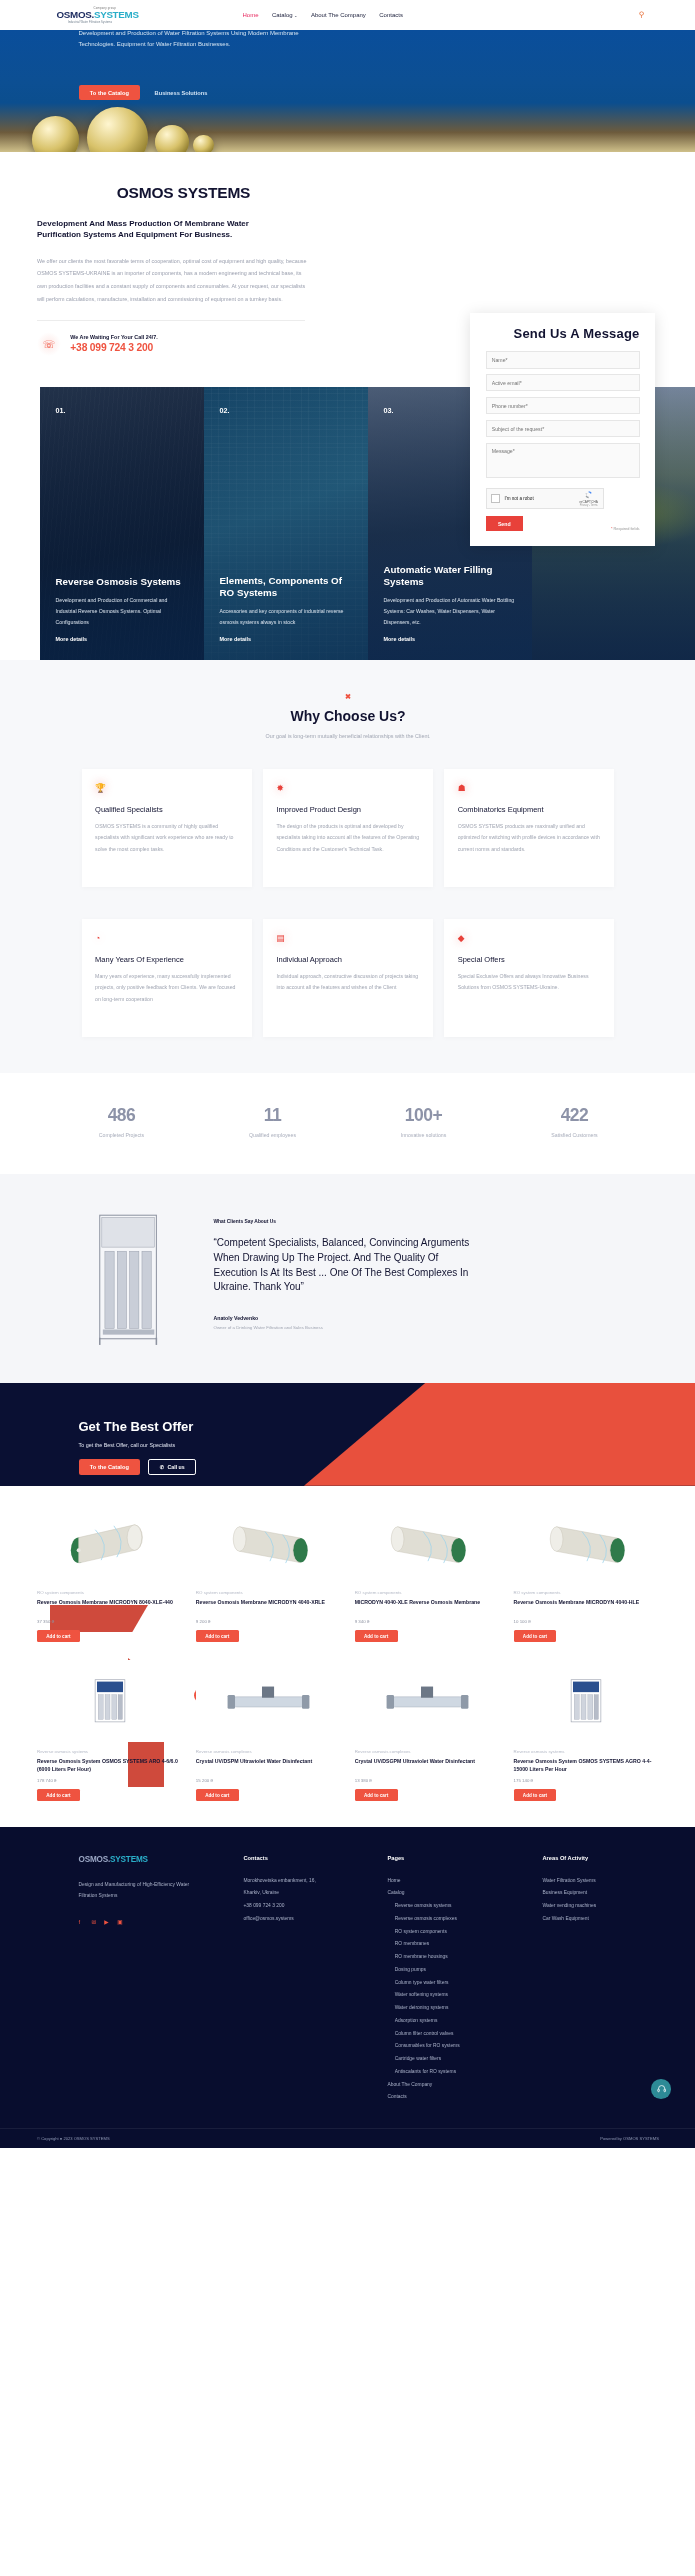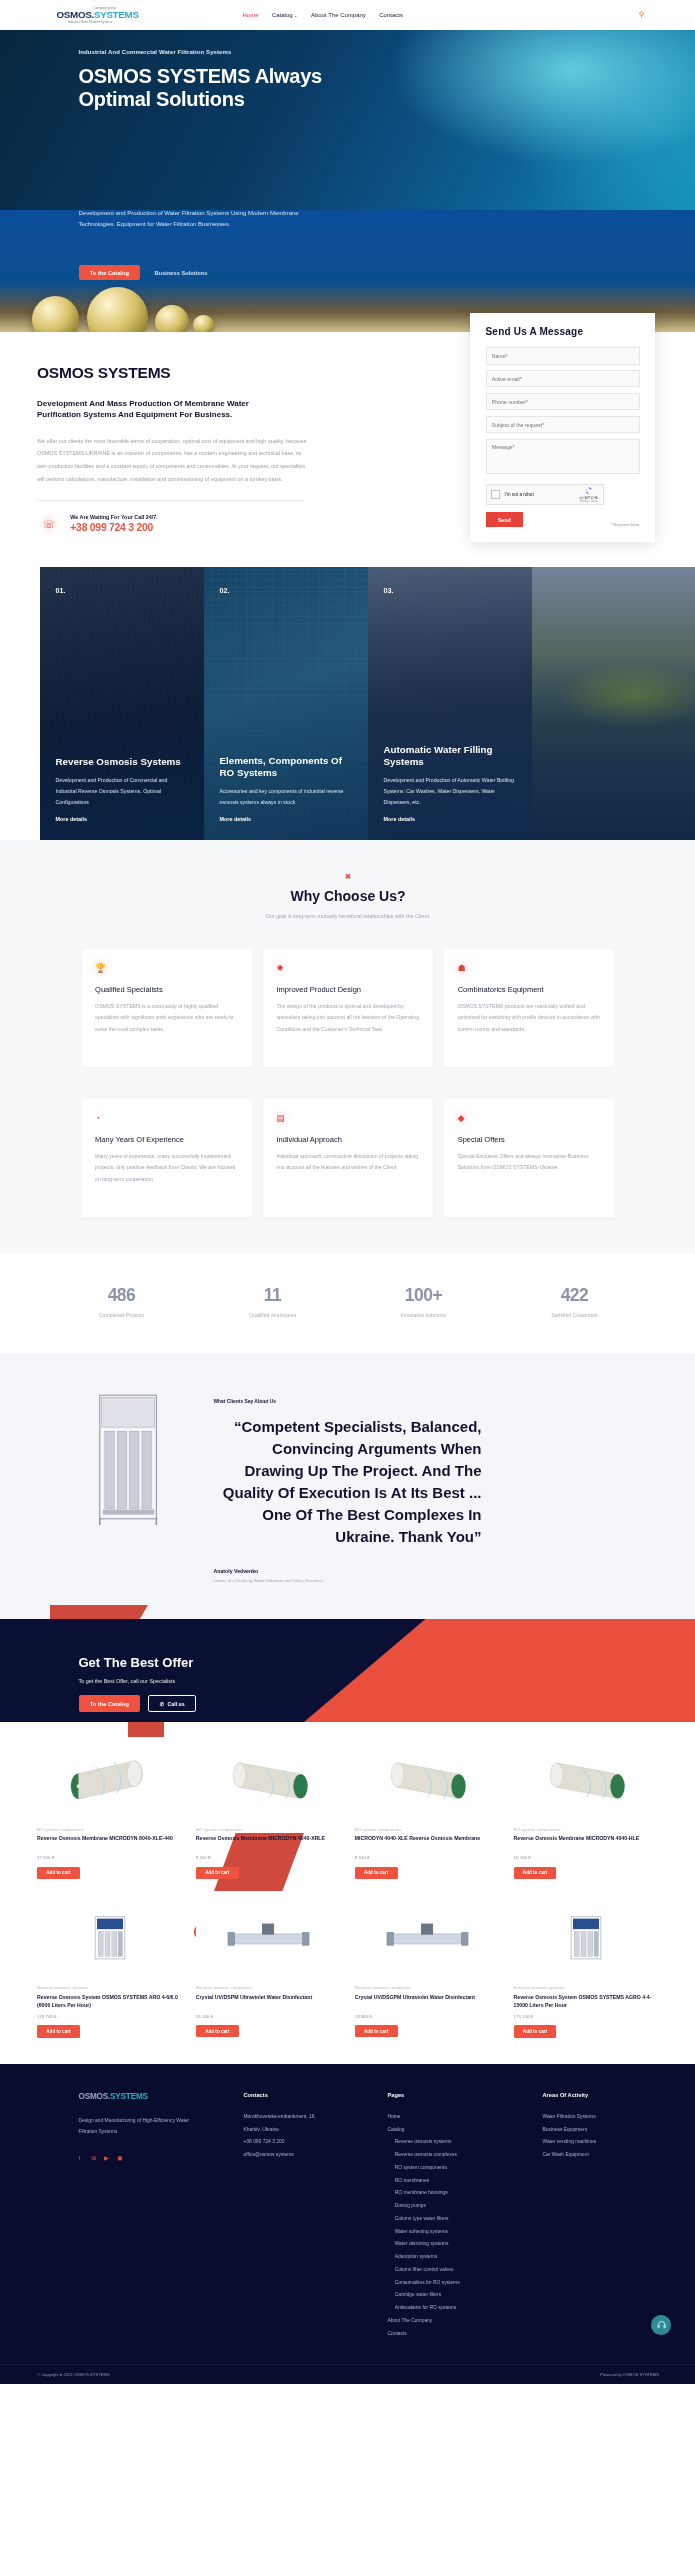--- a/index.html
+++ b/index.html
@@ -67,21 +67,21 @@
   .hero-orbs { position:absolute; bottom:0; left:0; right:0; height: 77px; }
   .orb { position: absolute; border-radius: 50%;
     background: radial-gradient(circle at 35% 28%, #fff6d0, #d8c26a 45%, #8d7a2a 80%);
     box-shadow: 0 4.1px 9.3px rgba(0,0,0,.35); }
 
   
   .form-card {
     position: absolute; right: 41px; top: 283px; width: 185px; background: #fff;
     padding: 13.4px 15.5px 15.5px; box-shadow: 0 1.5px 14.4px rgba(0,0,0,.13); z-index: 9;
   }
-  .form-title { text-align: left; font-size: 10px; font-weight: 700; margin-bottom: 10px; letter-spacing:0.2px;}
+  .form-title { text-align: right; font-size: 13px; font-weight: 700; margin-bottom: 10px; letter-spacing:0.2px;}
   .fld {
     width: 100%; border: 0.5px solid #e6e6e6; background: #fafafa;
     padding: 4.6px 5.2px; font-size: 5.2px; color: #888; margin-bottom: 5.7px;
     font-family: "Liberation Sans", sans-serif;
   }
   textarea.fld { height: 35px; resize: none; }
   .captcha {
     border: 0.5px solid #e3e3e3; background: #f9f9f9; height: 21.6px; width: 118px;
     display: flex; align-items: center; padding: 0 4.6px; gap: 4.6px; margin-top: 2.1px;
   }
@@ -94,21 +94,21 @@
   .form-foot { display: flex; align-items: flex-end; margin-top: 7.2px; }
   .btn-send {
     background: #e8413a; color: #fff; border: none; padding: 4.1px 12.4px;
     font-size: 5.2px; font-weight: 600; cursor: pointer; font-family:"Liberation Sans",sans-serif;
   }
   .req { margin-left: auto; font-size: 3.9px; color: #999; }
   .req .star { color: #e8413a; }
 
   
   .intro { padding: 32px 0 0 37px; width: 330px; }
-  .intro h1 { font-size: 15.5px; font-weight: 700; letter-spacing: -0.2px; }
+  .intro h1 { font-size: 15.5px; font-weight: 700; letter-spacing: -0.2px; text-align: center; }
   .intro h2 { font-size: 8px; font-weight: 700; line-height: 1.48; margin-top: 15.5px; max-width: 252px;}
   .intro p { font-size: 5.4px; color: #9a9fae; line-height: 2.35; margin-top: 13.4px; max-width: 273px;}
   .hr { height: 0.5px; background: #ececec; margin: 14.4px 0 0; width: 268px;}
   .callrow { display: flex; align-items: center; gap: 9.3px; margin-top: 11.3px; }
   .phone-ico {
     width: 24px; height: 24px; border-radius: 50%; display:flex;align-items:center;justify-content:center;
     background: radial-gradient(circle, rgba(239,83,64,.13), rgba(239,83,64,0) 70%); color: #ef5340; font-size: 10.3px;
   }
   .call-top { font-size: 5.4px; font-weight: 700; }
   .call-num { font-size: 10.3px; font-weight: 700; color: #ef5340; margin-top: 2.1px; letter-spacing:-0.2px;}
@@ -152,21 +152,21 @@
   .stat-l { font-size: 5.2px; color: #a8adbb; margin-top: 5.7px; }
 
   
   .testi { background: #f5f6f9; padding: 34px 0 36px; }
   .testi-inner { width: 613px; margin: 0 auto; display: flex; gap: 24px; padding-left: 37px;}
   .testi-img {
     width: 111px; height: 139px; background: #f5f6f9; position: relative; flex: 0 0 111px;
   }
   .testi-txt { flex: 1; padding-top: 11.3px; padding-right: 52px;}
   .testi-eyebrow { font-size: 4.9px; font-weight: 700; }
-  .testi-quote { font-size: 15px; font-weight: 700; line-height: 1.46; margin-top: 12.4px; max-width: 268px; text-align: right;}
+  .testi-quote { font-size: 10px; font-weight: 400; line-height: 1.46; margin-top: 12.4px; max-width: 268px;}
   .testi-name { font-size: 5.2px; font-weight: 700; margin-top: 20.6px; }
   .testi-role { font-size: 4.4px; color: #a0a5b2; margin-top: 3.6px; }
 
   
   .offer { position: relative; height: 103px; background: #0a1033; overflow: hidden; }
   .offer .red-tri { position:absolute; right:0; top:0; width: 392px; height: 103px;
     background: #e8503d; clip-path: polygon(31% 0, 100% 0, 100% 100%, 0 100%); }
   .offer-inner { position: relative; width: 613px; margin: 12px auto; padding: 24px 0 0 37px; color: #fff;}
   .offer h2 { font-size: 13px; font-weight: 700; }
   .offer p { font-size: 5.4px; margin-top: 8.2px; color: #e2e6f2; }
@@ -222,28 +222,20 @@
       <a class="nav-link active" href="#">Home</a>
       <a class="nav-link" href="#"><span>Catalog</span><span class="caret">⌄</span></a>
       <a class="nav-link" href="#">About The Company</a>
       <a class="nav-link" href="#">Contacts</a>
     </nav>
     <div class="search-btn">⚲</div>
   </div>
 </header>
 
 <div style="position:relative;">
-  <section class="hero">
-    <div class="hero-content">
-      <div class="hero-inner">
-        <div class="hero-eyebrow">Industrial And Commercial Water Filtration Systems</div>
-        <h1 class="hero-title">OSMOS SYSTEMS Always Optimal Solutions</h1>
-      </div>
-    </div>
-  </section>
   <section class="hero-low">
     <div class="hero-inner">
       <div class="hero-sub" style="padding-top:0;margin-top:-2.1px;">Development and Production of Water Filtration Systems Using Modern Membrane Technologies. Equipment for Water Filtration Businesses.</div>
     </div>
   </section>
   <section class="hero2">
     <div class="hero-inner">
       <div class="hero-btns" style="margin-top:3.1px;">
         <button class="btn-primary">To the Catalog</button>
         <span class="btn-ghost">Business Solutions</span>

